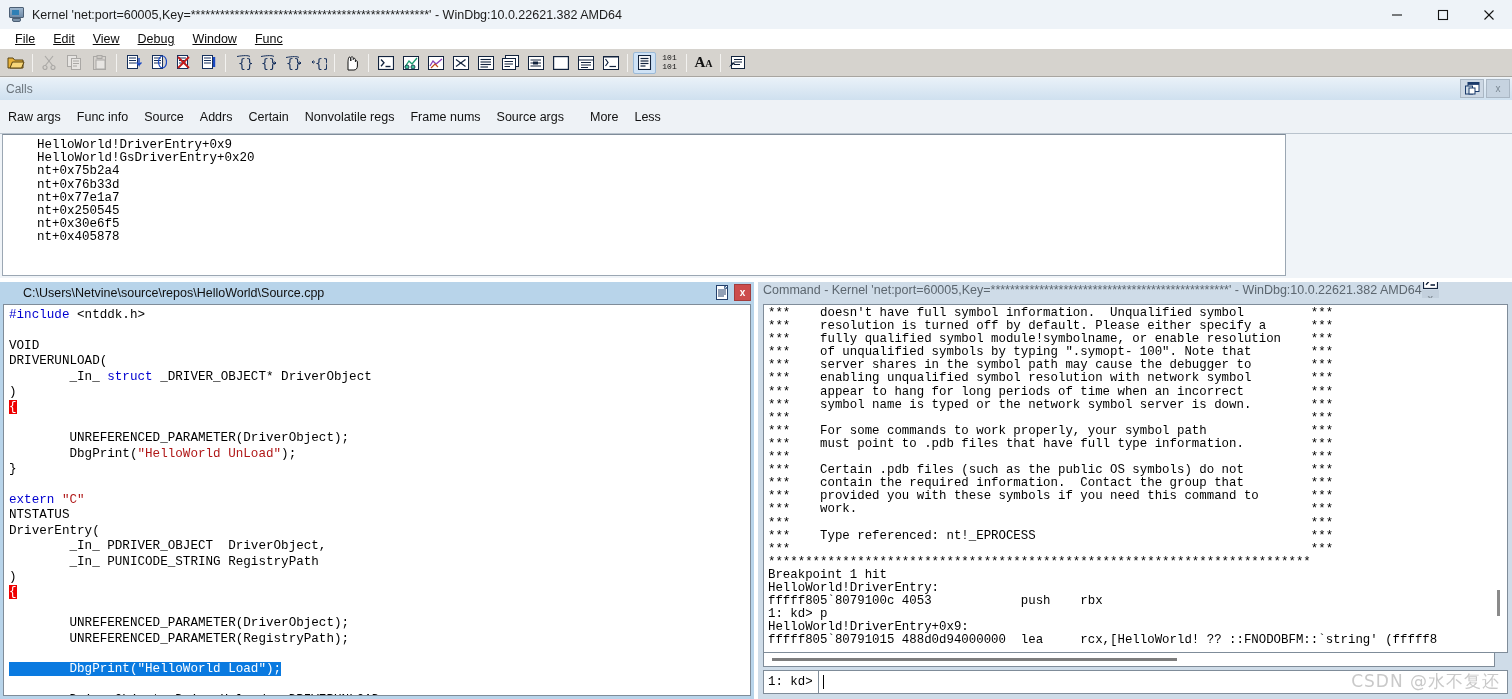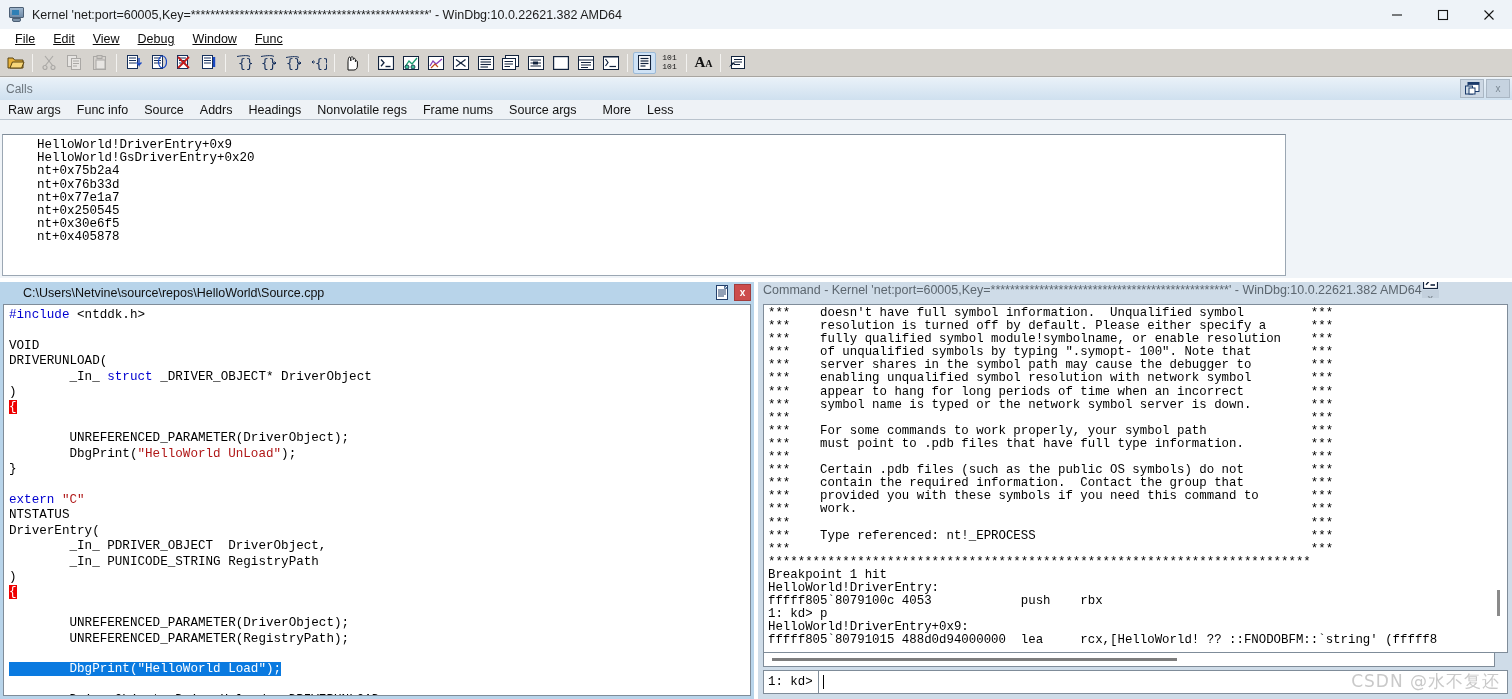--- a/index.html
+++ b/index.html
@@ -79,21 +79,21 @@
   }
   .calls-head .lbl { font-size:12px; color:#6b747c; margin-left:6px; }
   .calls-head-btns { position:absolute; right:2px; top:1px; display:flex; gap:2px;}
   .mini-btn {
     width:24px;height:19px; display:flex;align-items:center;justify-content:center;
     background:#cdd8e4; border:1px solid #aab7c4;
   }
   .mini-btn.plain { background:#c6d3e0; color:#7c8994; font-size:10px; }
 
   .calls-bar {
-    position:absolute; left:0; top:100px; width:1512px; height:20px;
+    position:absolute; left:0; top:100px; width:1512px; height:34px;
     background:#eef2f6; display:flex; align-items:center; gap:0px;
     border-bottom:1px solid #b9c3cd;
   }
   .calls-bar .ci { font-size:12.5px; color:#111; padding:0 8px; white-space:nowrap; }
 
   .calls-body {
     position:absolute; left:2px; top:134px; width:1284px; height:142px;
     background:#ffffff; border:1px solid #9ba7b3; border-top:1px solid #7f8c99;
     overflow:hidden;
     padding-left:28px;
@@ -445,21 +445,21 @@
         <span>x</span>
       </div>
     </div>
   </div>
 
   <div class="calls-bar" id="callsbar">
       <div class="ci">Raw args</div>
       <div class="ci">Func info</div>
       <div class="ci">Source</div>
       <div class="ci">Addrs</div>
-      <div class="ci">Headings</div>
+      <div class="ci">Certain</div>
       <div class="ci">Nonvolatile regs</div>
       <div class="ci">Frame nums</div>
       <div class="ci">Source args</div>
       <div class="ci" style="margin-left: 10px;">More</div>
       <div class="ci">Less</div>
     </div>
 
   <div class="calls-body">
     <div class="mono" id="callstack">HelloWorld!DriverEntry+0x9
 HelloWorld!GsDriverEntry+0x20

